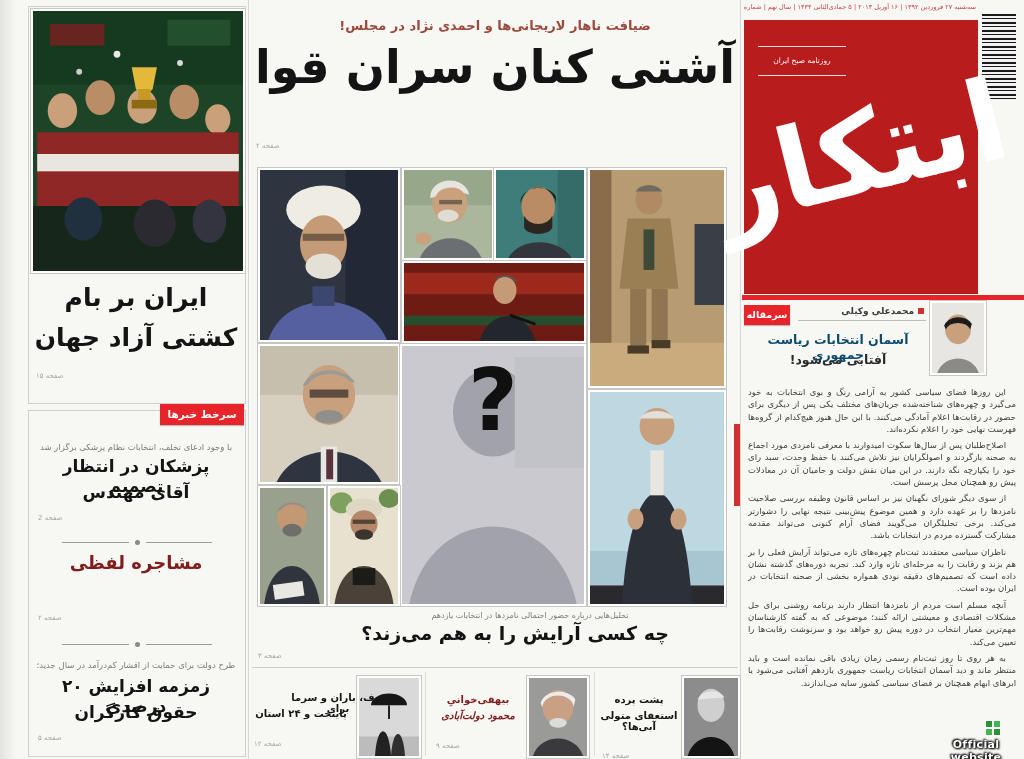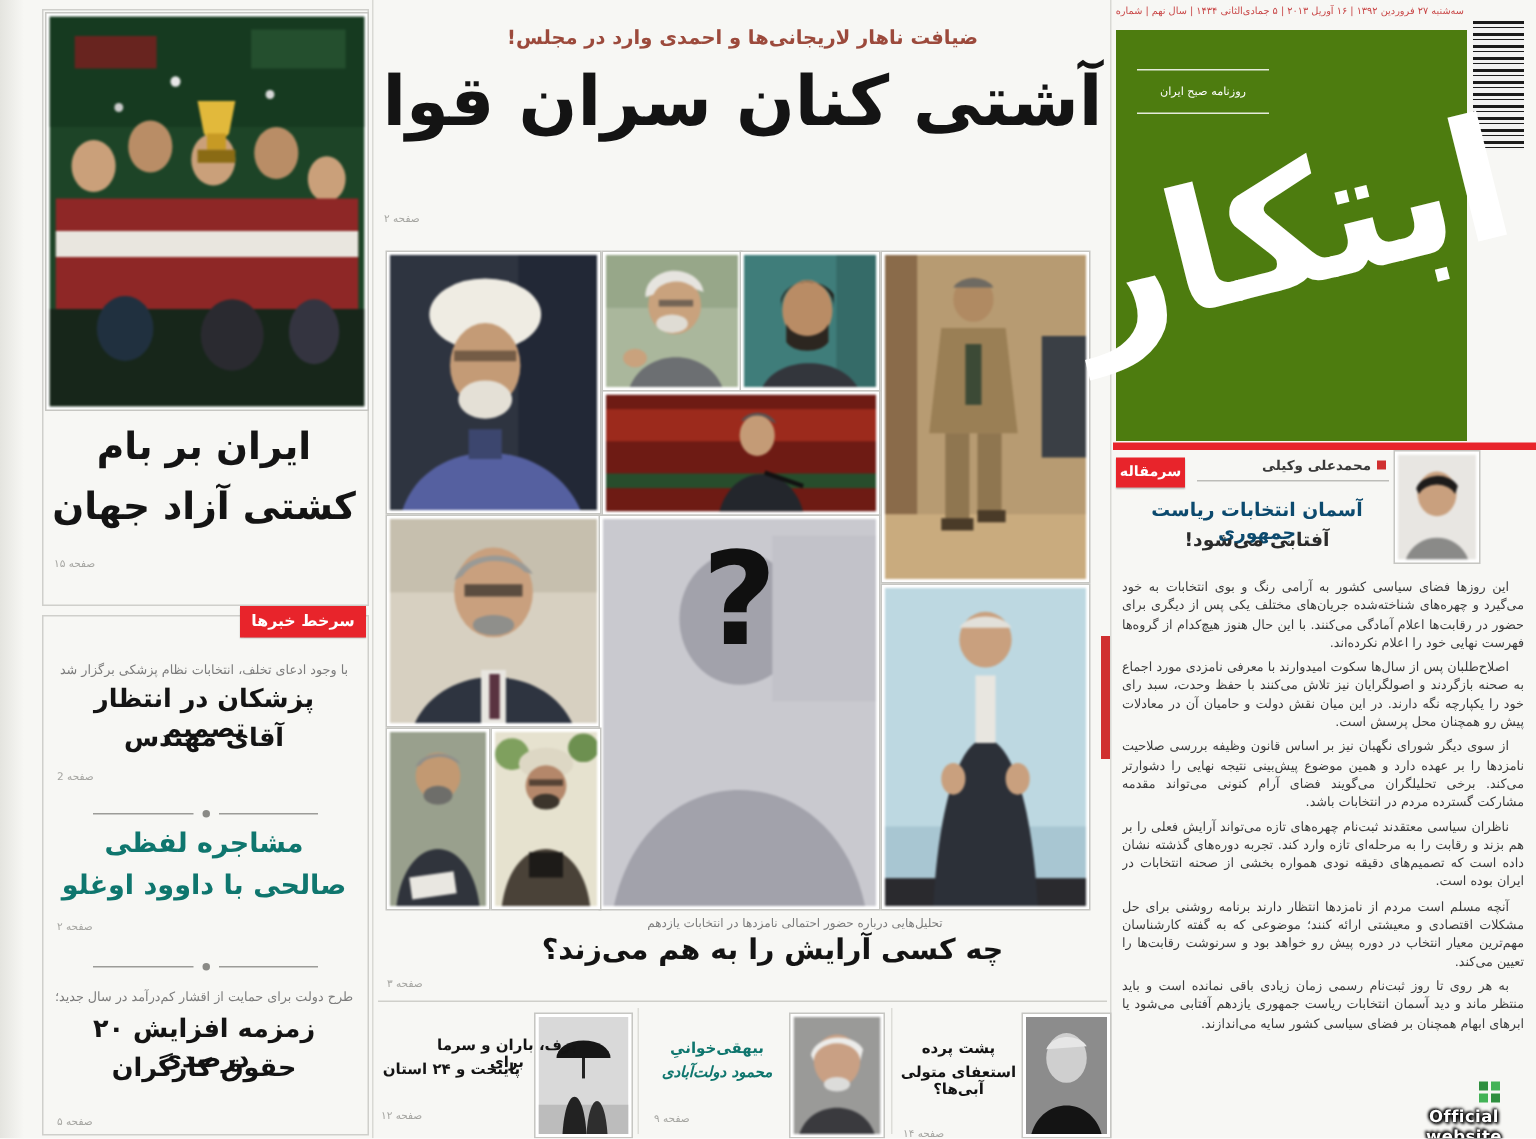--- a/index.html
+++ b/index.html
@@ -12,25 +12,25 @@
         background:linear-gradient(to right,#e4e4df,#f7f7f4);}
   .box{position:absolute;border:1px solid #cfcfcb;}
   .tag{position:absolute;background:#e8242b;color:#fff;font-weight:bold;text-align:center;
        box-shadow:0 1px 1px rgba(0,0,0,.25);}
   .ph{position:absolute;background:#fff;padding:2px;outline:1px solid #c6c6c2;overflow:hidden;}
   .ph svg{display:block;width:100%;height:100%;filter:blur(.7px);}
   .bw svg{filter:blur(.5px) grayscale(.9);}
   .kick{position:absolute;text-align:center;color:#7c7c7c;filter:blur(.25px);}
   .ref{position:absolute;font-size:7px;color:#a4a4a0;filter:blur(.3px);}
   .hl{position:absolute;font-weight:bold;color:#141414;text-align:center;}
-  .red{color:#0f766e;}
+  .red{color:#7f1d1d;}
   .divider{position:absolute;display:flex;align-items:center;}
   .divider i{flex:1;height:1px;background:#9c9c98;}
   .divider b{width:5px;height:5px;border-radius:50%;background:#8a8a86;margin:0 6px;}
-  .mast{position:absolute;background:#4d7c0f;}
+  .mast{position:absolute;background:#b91c1c;}
   .mast .logo{position:absolute;left:0;top:0;right:0;bottom:0;display:flex;align-items:center;
        justify-content:center;color:#fff;font-weight:bold;font-size:112px;
        transform:rotate(-14deg) translateY(-4px);}
   .mast .strip{position:absolute;right:132px;top:26px;width:88px;height:28px;
        border-top:1px solid rgba(255,255,255,.85);border-bottom:1px solid rgba(255,255,255,.85);
        color:#fff;font-size:7.5px;line-height:28px;text-align:center;filter:blur(.3px);}
   .barcode{position:absolute;background:repeating-linear-gradient(
        to bottom,#1b1b1b 0 2px,#f2f2f2 2px 4px,#1b1b1b 4px 5px,#f2f2f2 5px 8px);}
   .dateline{position:absolute;font-size:6.5px;color:#c84444;white-space:nowrap;overflow:hidden;
        text-align:center;filter:blur(.35px);}
@@ -102,35 +102,34 @@
   <div class="hl" style="left:34px;top:482px;width:204px;font-size:17px;">آقای مهندس</div>
   <div class="ref" style="left:38px;top:514px;">صفحه 2</div>
 
   <div class="divider" style="left:62px;top:540px;width:150px;">
       <i></i>
       <b></b>
       <i></i>
     </div>
 
   <div class="hl red" style="left:34px;top:552px;width:204px;font-size:18px;">مشاجره لفظی</div>
-  <div class="hl red" style="left:34px;top:580px;width:204px;font-size:18px;">صالحی با داوود اوغلو</div>
   <div class="ref" style="left:38px;top:614px;">صفحه ۲</div>
 
   <div class="divider" style="left:62px;top:642px;width:150px;">
       <i></i>
       <b></b>
       <i></i>
     </div>
 
   <div class="kick" style="left:34px;top:660px;width:204px;font-size:8.5px;">طرح دولت برای حمایت از اقشار کم‌درآمد در سال جدید؛</div>
   <div class="hl" style="left:34px;top:676px;width:204px;font-size:17px;">زمزمه افزایش ۲۰ درصدی</div>
   <div class="hl" style="left:34px;top:702px;width:204px;font-size:17px;">حقوق کارگران</div>
-  <div class="ref" style="left:38px;top:734px;margin-top:10px;">صفحه ۵</div>
-
-  <div class="abs" style="left:252px;top:18px;width:486px;text-align:center;font-size:13px;font-weight:bold;color:#9c4a3c;filter:blur(.25px);">ضیافت ناهار لاریجانی‌ها و احمدی وارد در مجلس!</div>
+  <div class="ref" style="left:38px;top:734px;">صفحه ۵</div>
+
+  <div class="abs" style="left:252px;top:18px;width:486px;text-align:center;font-size:13px;font-weight:bold;color:#9c4a3c;filter:blur(.25px);">ضیافت ناهار لاریجانی‌ها و احمدی نژاد در مجلس!</div>
   <div class="hl" style="left:252px;top:40px;width:486px;font-size:46px;letter-spacing:-1px;white-space:nowrap;">آشتی کنان سران قوا</div>
   <div class="ref" style="left:256px;top:142px;">صفحه ۲</div>
 
   <div class="ph" style="left:258px;top:168px;width:138px;height:170px;">
     <svg viewBox="0 0 100 120" preserveAspectRatio="none">
       <rect width="100" height="120" fill="#2e3440"></rect>
         <rect x="62" width="38" height="120" fill="#222836"></rect>
       <ellipse cx="46" cy="28" rx="27" ry="17" fill="#efece3"></ellipse>
       <ellipse cx="46" cy="52" rx="17" ry="20" fill="#c49b76"></ellipse>
       <rect x="31" y="45" width="30" height="5" fill="#4a3b2c" opacity=".65"></rect>

